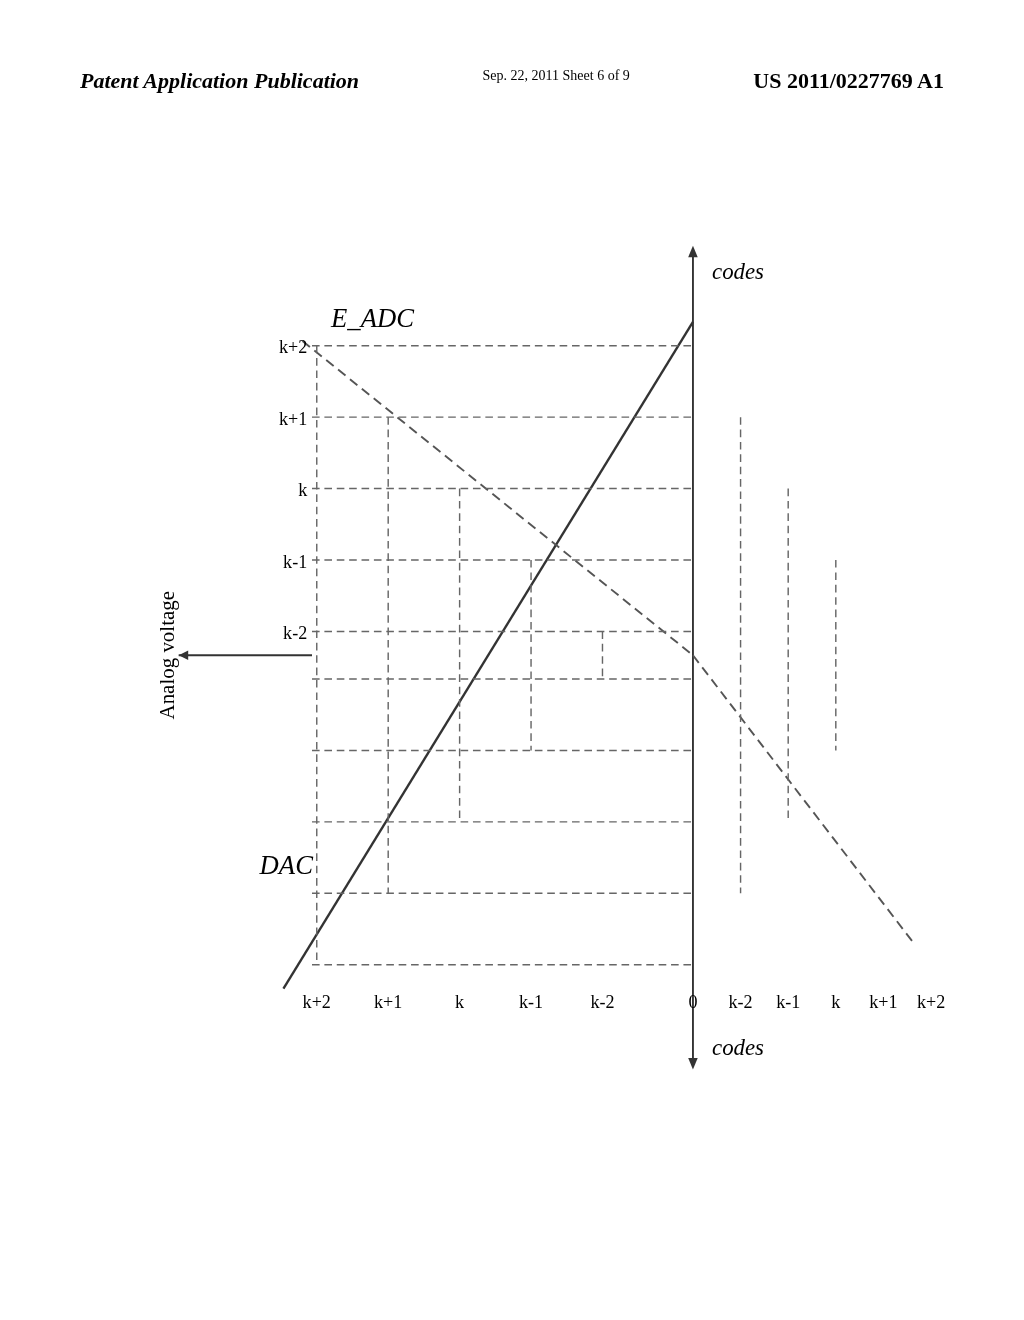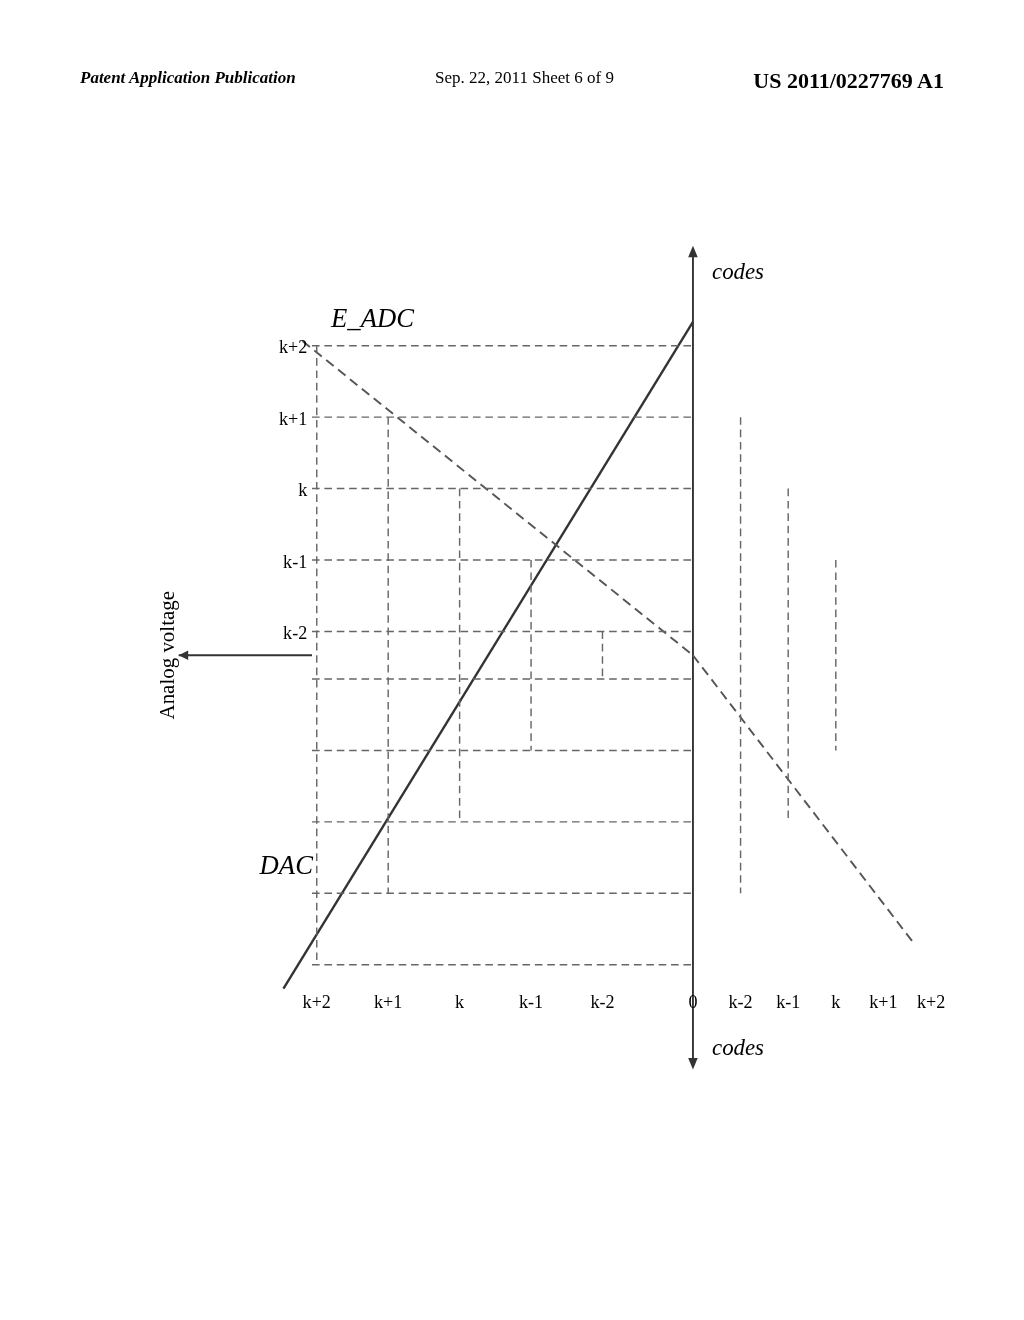--- a/index.html
+++ b/index.html
@@ -15,26 +15,26 @@
       position: absolute;
       top: 68px;
       left: 0;
       right: 0;
       display: flex;
       justify-content: space-between;
       padding: 0 80px;
       align-items: flex-start;
     }
     .header-left {
-      font-size: 17px;
+      font-size: 22px;
       font-weight: bold;
       font-style: italic;
     }
     .header-center {
-      font-size: 17px;
+      font-size: 14px;
       text-align: center;
     }
     .header-right {
       font-size: 22px;
       font-weight: bold;
     }
     .diagram-container {
       position: absolute;
       top: 160px;
       left: 60px;

